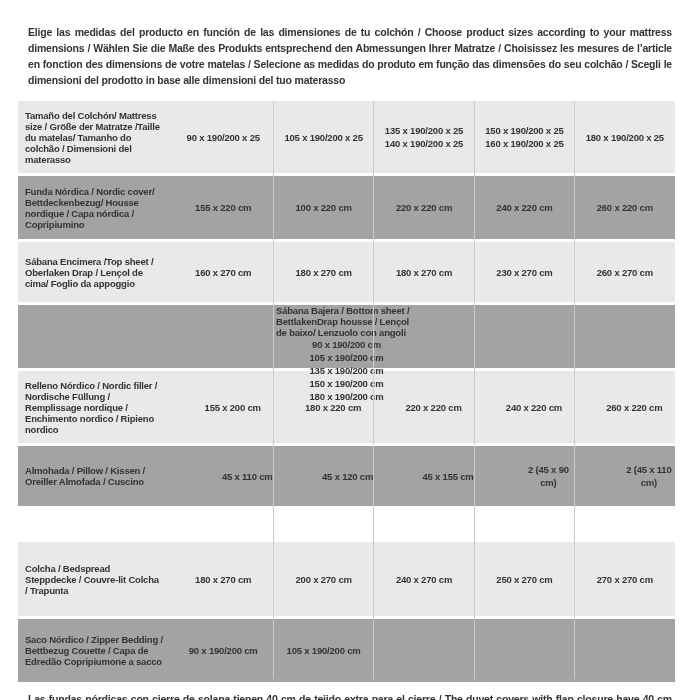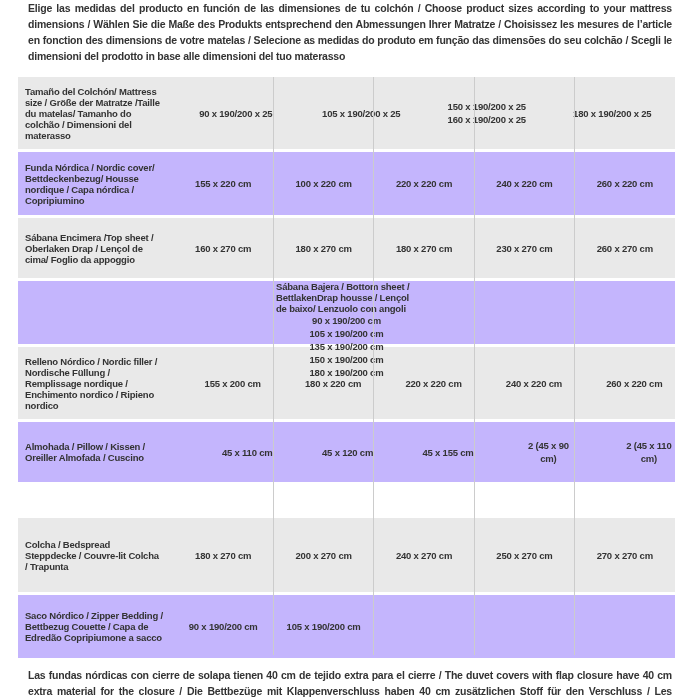--- a/index.html
+++ b/index.html
@@ -9,41 +9,41 @@
     width: 700px;
     height: 700px;
     overflow: hidden;
     font-family: "Liberation Sans", "DejaVu Sans", sans-serif;
     color: #333333;
   }
   .page {
     width: 700px;
     height: 700px;
     box-sizing: border-box;
-    padding-top: 0;
+    padding-top: 24px;
   }
   .intro-text, .note-text {
     margin: 0 28px;
     font-size: 10.5px;
     font-weight: bold;
     line-height: 16px;
     letter-spacing: -0.2px;
     text-align: justify;
     color: #333333;
   }
   .size-table {
     position: relative;
     margin: 13px 0 0 18px;
     width: 657px;
   }
   .t-row {
     display: flex;
     align-items: center;
     margin-bottom: 3px;
-    background: #c4b5fd;
+    background: #a3a3a3;
   }
   .t-row:nth-child(odd) { background: #e9e9e9; }
   .t-row:nth-child(1) { height: 72px; }
   .t-row:nth-child(2) { height: 63px; }
   .t-row:nth-child(3) { height: 60px; }
   .t-row:nth-child(4) { height: 63px; flex-direction: column; }
   .t-row:nth-child(5) { height: 72px; gap: 19px; }
   .t-row:nth-child(6) { height: 60px; gap: 48px; }
   .t-row:nth-child(7) { height: 74px; margin-top: 36px; }
   .t-row:nth-child(8) { height: 63px; justify-content: flex-end; }
@@ -91,20 +91,22 @@
 <div class="page">
 
   <p class="intro-text">Elige las medidas del producto en función de las dimensiones de tu colchón / Choose product sizes according to your mattress dimensions / Wählen Sie die Maße des Produkts entsprechend den Abmessungen Ihrer Matratze / Choisissez les mesures de l’article en fonction des dimensions de votre matelas / Selecione as medidas do produto em função das dimensões do seu colchão / Scegli le dimensioni del prodotto in base alle dimensioni del tuo materasso</p>
 
   <div class="size-table">
 
     <div class="t-row">
       <div class="row-label">Tamaño del Colchón/ Mattress size / Größe der Matratze /Taille du matelas/ Tamanho do colchão / Dimensioni del materasso</div>
       <div class="size-cell">90 x 190/200 x 25</div>
       <div class="size-cell">105 x 190/200 x 25</div>
+      <div class="size-cell">135 x 190/200 x 25
+140 x 190/200 x 25</div>
       <div class="size-cell">150 x 190/200 x 25
 160 x 190/200 x 25</div>
       <div class="size-cell">180 x 190/200 x 25</div>
     </div>
 
     <div class="t-row">
       <div class="row-label">Funda Nórdica /  Nordic cover/ Bettdeckenbezug/ Housse nordique  / Capa nórdica / Copripiumino</div>
       <div class="size-cell">155 x 220 cm</div>
       <div class="size-cell">100 x 220 cm</div>
       <div class="size-cell">220 x 220 cm</div>

